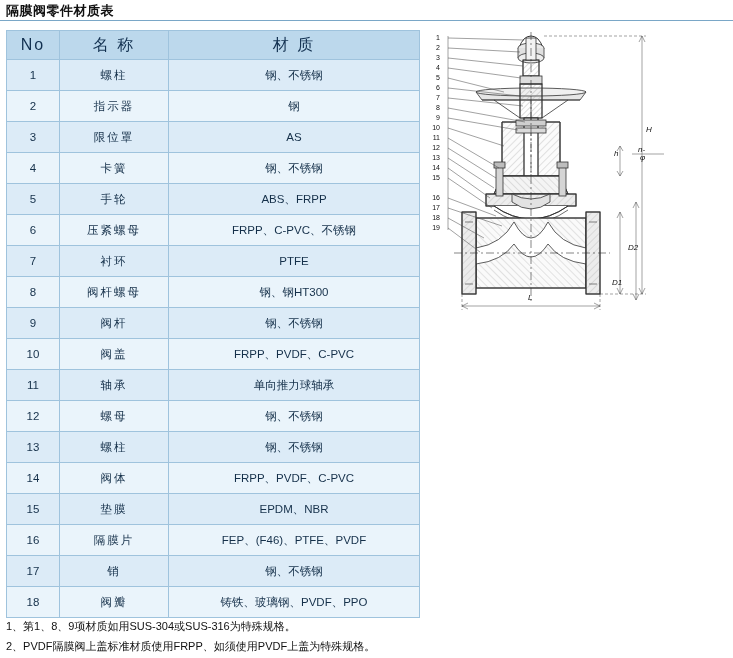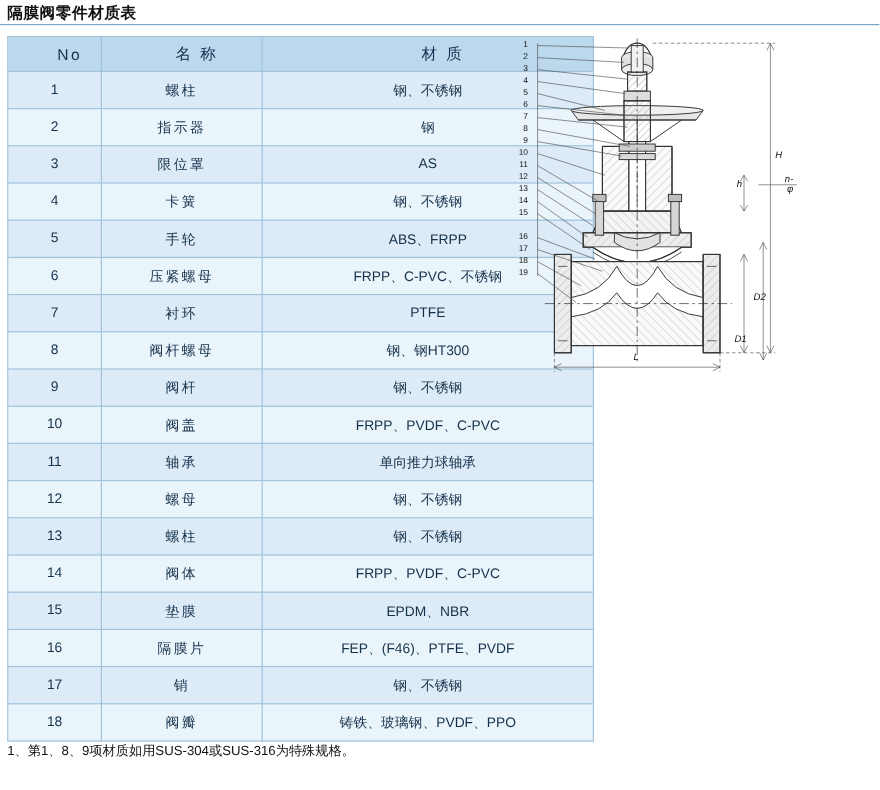--- a/index.html
+++ b/index.html
@@ -42,25 +42,24 @@
     height:30px;
     text-align:center;
     vertical-align:middle;
     font-size:11.5px;
     color:#15304a;
     padding:0;
   }
   table.mat thead th{
     background:#bcd8ec;
     font-weight:normal;
-    font-size:13px;
+    font-size:16px;
     color:#123050;
     height:28px;
     letter-spacing:2px;
-    padding-left:25px;
   }
   table.mat tbody tr{
     background:#dcebf7;
   }
   table.mat tbody tr.alt{
     background:#eaf4fb;
   }
   .col-no{width:52px;}
   .col-name{width:108px;}
   .col-mat{width:250px;}
@@ -207,20 +206,21 @@
         <td>18</td>
         <td class="cell-name">阀瓣</td>
         <td>铸铁、玻璃钢、PVDF、PPO</td>
       </tr>
     </tbody>
   </table>
 </div>
 
 <div class="notes">
   <div>1、第1、8、9项材质如用SUS-304或SUS-316为特殊规格。</div>
+  <div>2、PVDF隔膜阀上盖标准材质使用FRPP、如须使用PVDF上盖为特殊规格。</div>
 </div>
 
 <div class="drawing">
   <svg width="300" height="290" viewBox="0 0 300 290">
     <defs>
       <pattern id="hatchA" width="5" height="5" patternTransform="rotate(45)" patternUnits="userSpaceOnUse">
         <line x1="0" y1="0" x2="0" y2="5" stroke="#6d6d6d" stroke-width="0.7"></line>
       </pattern>
       <pattern id="hatchB" width="5" height="5" patternTransform="rotate(-45)" patternUnits="userSpaceOnUse">
         <line x1="0" y1="0" x2="0" y2="5" stroke="#6d6d6d" stroke-width="0.7"></line>
@@ -378,18 +378,18 @@
     <span style="left:2px;  top:148px;">15</span>
     <span style="left:2px;  top:168px;">16</span>
     <span style="left:2px;  top:178px;">17</span>
     <span style="left:2px;  top:188px;">18</span>
     <span style="left:2px;  top:198px;">19</span>
   </div>
 
   <div class="lead-labels dim-labels">
     <span style="left:222px; top:100px; width:auto;">H</span>
     <span style="left:190px; top:124px; width:auto;">h</span>
-    <span style="left:230px; top:120px; width:auto;">n-φ</span>
+    <span style="left:214px; top:120px; width:auto;">n-φ</span>
     <span style="left:188px; top:218px; width:auto;margin-top:35px;">D1</span>
     <span style="left:204px; top:218px; width:auto;">D2</span>
     <span style="left:104px; top:268px; width:auto;">L</span>
   </div>
 </div>
 
 </body></html>

